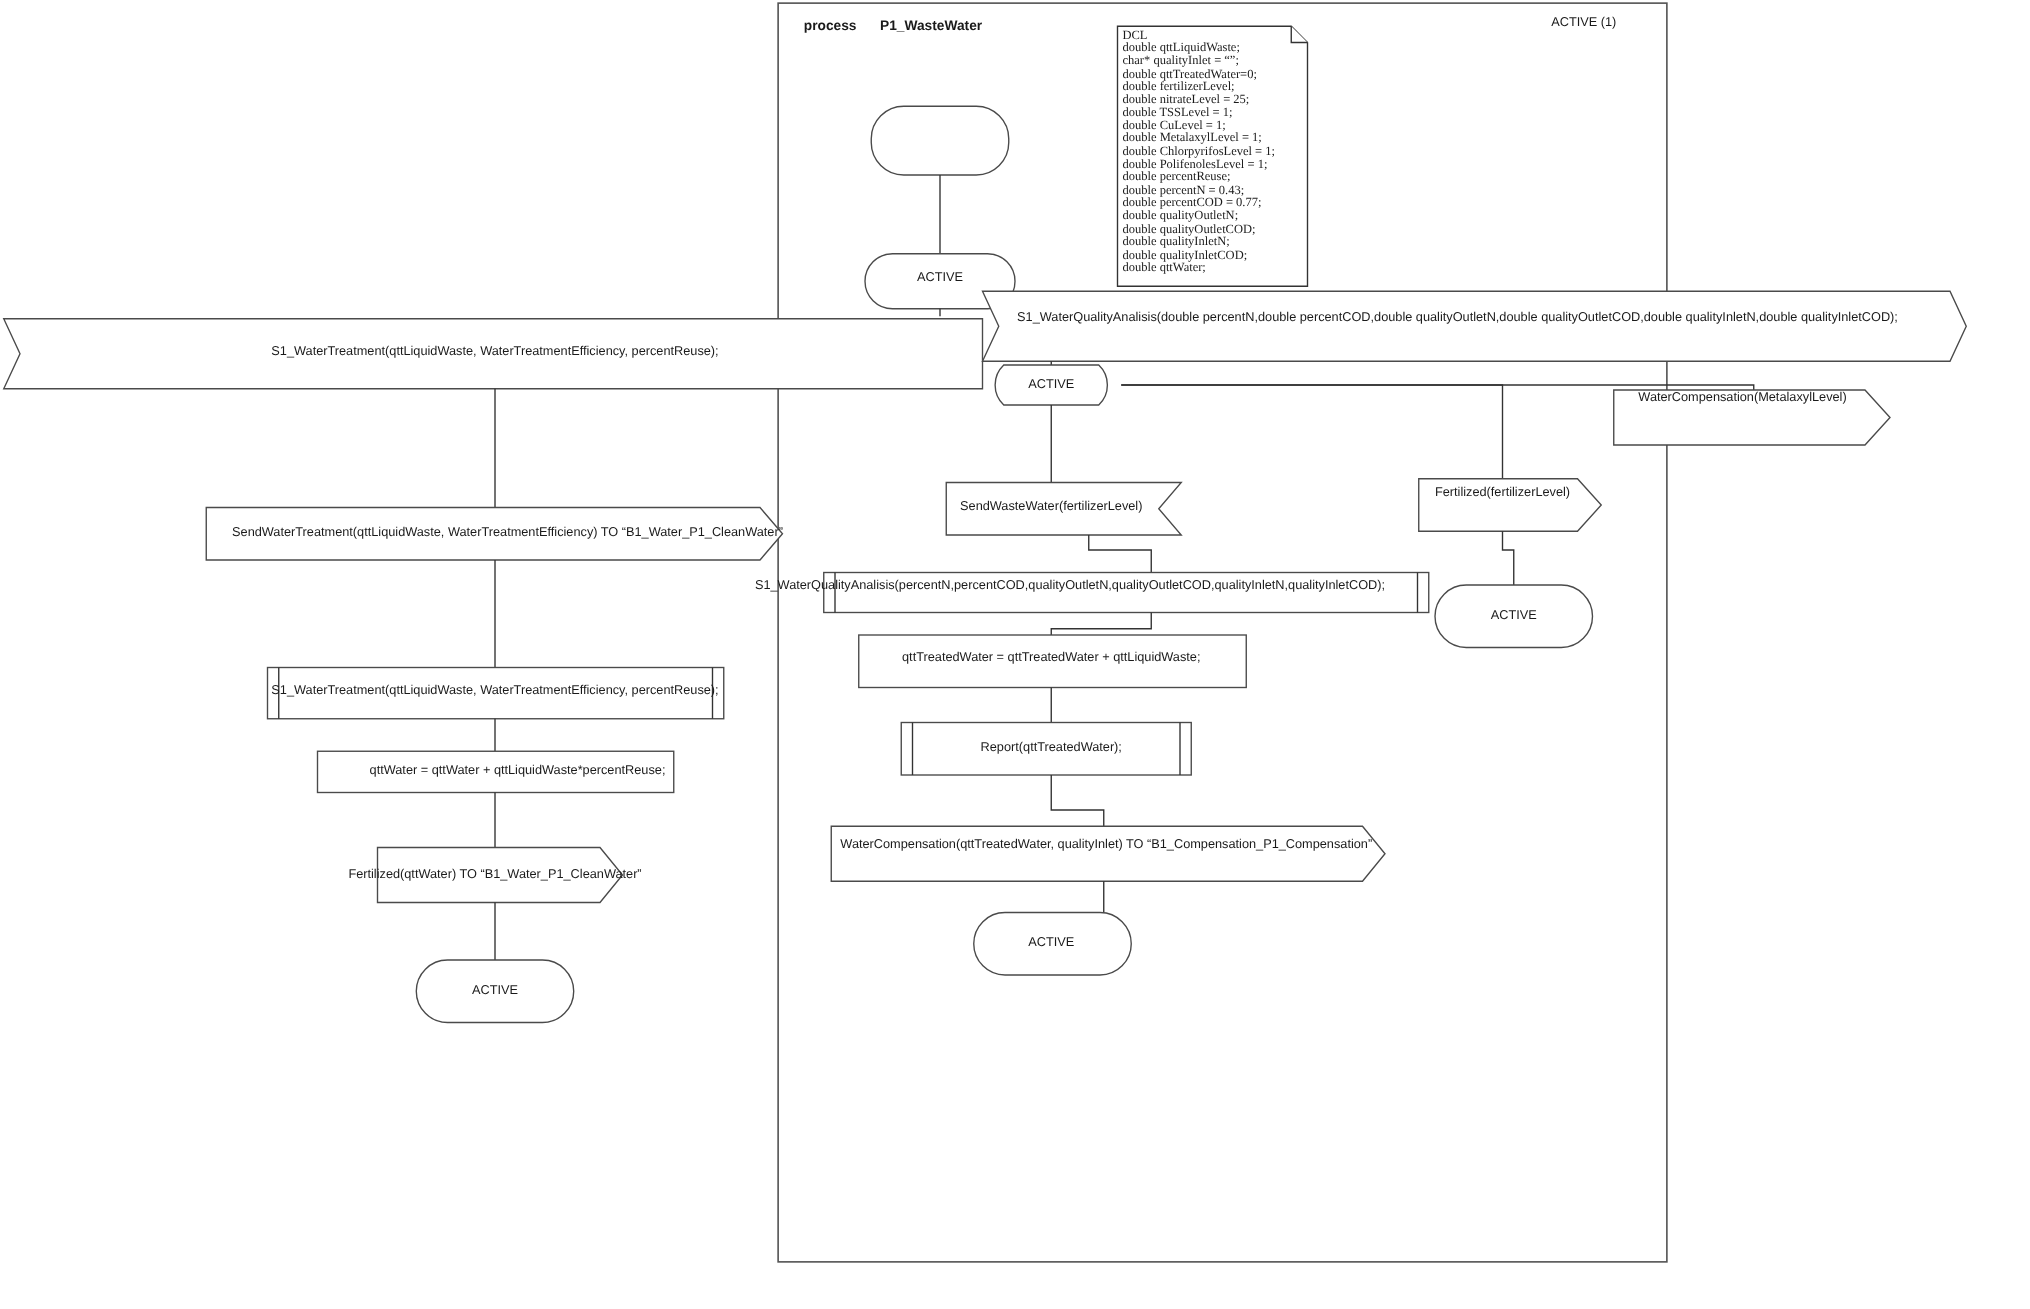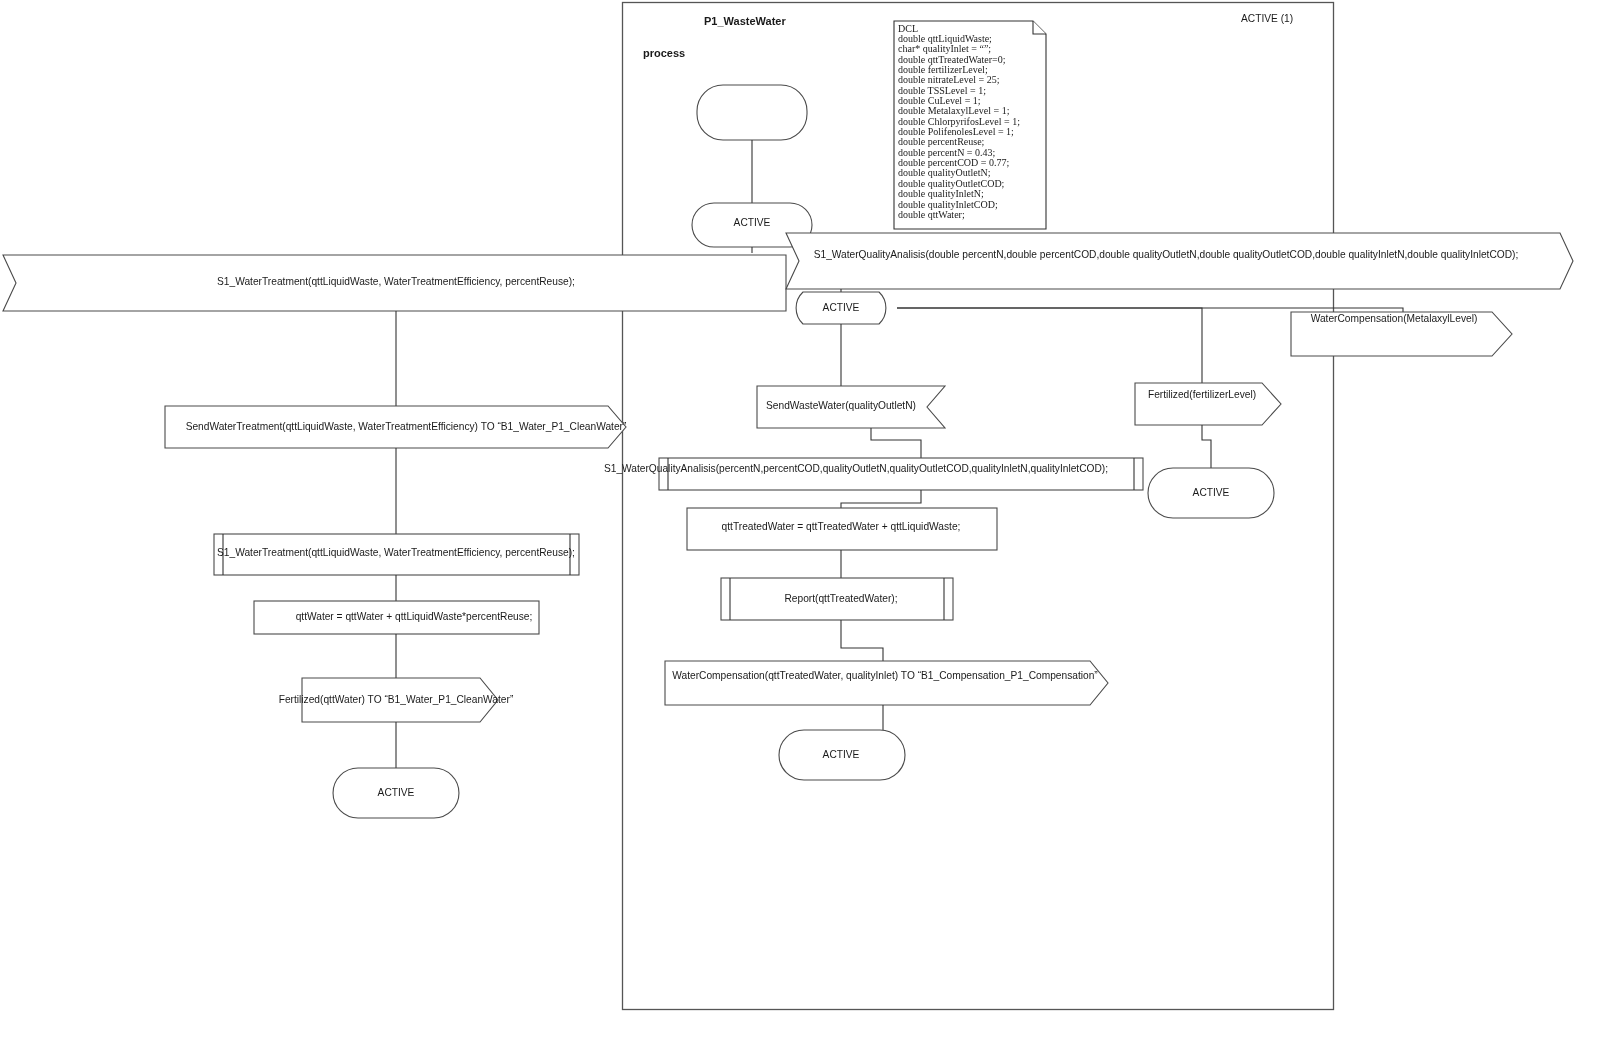--- a/index.html
+++ b/index.html
@@ -153,21 +153,21 @@
     <path class="shape-stroke" d="M 804,730 L 880,730 A 22,22 0 0 1 880,780 L 804,780 A 22,22 0 0 1 804,730 Z"></path>
 
     <path class="shape-stroke" d="M 1135,383 L 1262,383 L 1281,404 L 1262,425 L 1135,425 Z"></path>
 
     <path class="connector" d="M 1202,425 L 1202,440 L 1211,440 L 1211,468"></path>
 
     <path class="shape-stroke" d="M 1173,468 L 1249,468 A 22,22 0 0 1 1249,518 L 1173,518 A 22,22 0 0 1 1173,468 Z"></path>
 
   </svg>
 
-  <div class="lbl sz-11 bold" style="left:643px; top:15px;margin-top:32px;">process</div>
+  <div class="lbl sz-11 bold" style="left:643px; top:15px;">process</div>
   <div class="lbl sz-11 bold" style="left:704px; top:15px;">P1_WasteWater</div>
   <div class="lbl sz-10" style="left:1241px; top:13px;">ACTIVE  (1)</div>
 
   <div class="dcl-text" style="left:898px; top:24px;">DCL</div>
   <div class="dcl-text" style="left:898px; top:34px;" id="dcl-lines">double qttLiquidWaste;
 char* qualityInlet = “”;
 double qttTreatedWater=0;
 double fertilizerLevel;
 double nitrateLevel = 25;
 double TSSLevel = 1;
@@ -197,21 +197,21 @@
   <div class="lbl lbl-c sz-10" style="left:391px; top:421px;margin-left:15px;">SendWaterTreatment(qttLiquidWaste, WaterTreatmentEfficiency) TO “B1_Water_P1_CleanWater”</div>
 
   <div class="lbl lbl-c sz-10" style="left:396px; top:547px;">S1_WaterTreatment(qttLiquidWaste, WaterTreatmentEfficiency, percentReuse);</div>
 
   <div class="lbl lbl-c sz-10" style="left:396px; top:611px;padding-left:36px;">qttWater = qttWater + qttLiquidWaste*percentReuse;</div>
 
   <div class="lbl lbl-c sz-10" style="left:396px; top:694px;">Fertilized(qttWater) TO “B1_Water_P1_CleanWater”</div>
 
   <div class="lbl lbl-c sz-10" style="left:396px; top:787px;">ACTIVE</div>
 
-  <div class="lbl lbl-c sz-10" style="left:841px; top:400px;">SendWasteWater(qualityOutletN)</div>
+  <div class="lbl lbl-c sz-10" style="left:841px; top:400px;">SendWasteWater(fertilizerLevel)</div>
 
   <div class="lbl lbl-c sz-10" style="left:856px; top:463px;">S1_WaterQualityAnalisis(percentN,percentCOD,qualityOutletN,qualityOutletCOD,qualityInletN,qualityInletCOD);</div>
 
   <div class="lbl lbl-c sz-10" style="left:841px; top:521px;">qttTreatedWater = qttTreatedWater + qttLiquidWaste;</div>
 
   <div class="lbl lbl-c sz-10" style="left:841px; top:593px;">Report(qttTreatedWater);</div>
 
   <div class="lbl lbl-c sz-10" style="left:885px; top:670px;">WaterCompensation(qttTreatedWater, qualityInlet) TO “B1_Compensation_P1_Compensation”</div>
 
   <div class="lbl lbl-c sz-10" style="left:841px; top:749px;">ACTIVE</div>

